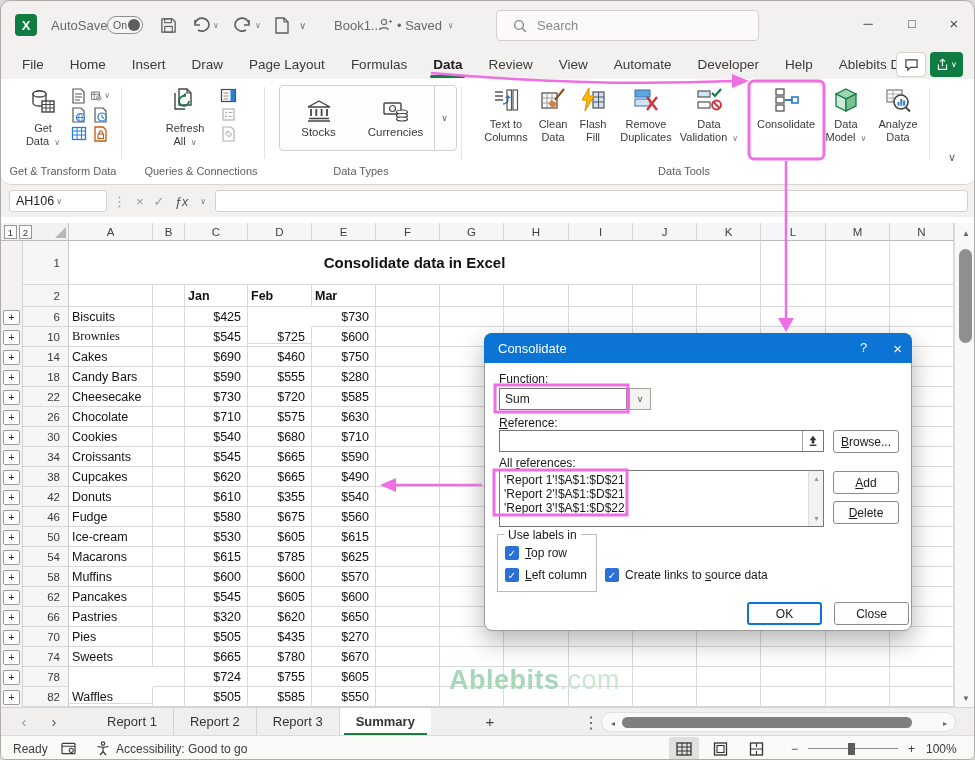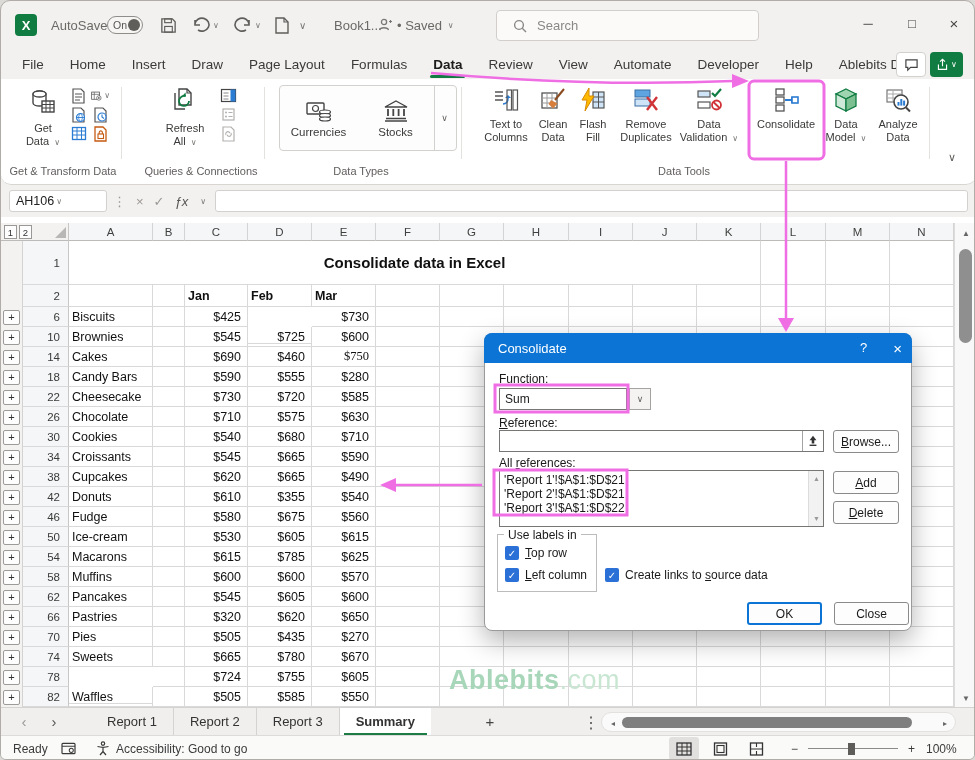--- a/index.html
+++ b/index.html
@@ -335,36 +335,36 @@
             <path d="M2 1h8l3 3v11H2z" fill="none" stroke="#b3b1af" stroke-width="1.2"></path>
             <path d="M5 9a2.2 2.2 0 0 1 3-3l1 1M10 7a2.2 2.2 0 0 1-3 3l-1-1" fill="none" stroke="#b3b1af" stroke-width="1.1"></path>
           </svg>
         </span>
     </div>
     <div class="rgroup-label" style="left:200px">Queries &amp; Connections</div>
     <div class="rsep" style="left:263px"></div>
 
     <div class="gallery">
       <div class="gal-item">
+        <svg width="26" height="24" viewBox="0 0 26 24">
+            <path d="M13 2 24 8H2z" fill="none" stroke="#444" stroke-width="1.4"></path>
+            <path d="M5 10v7M10.3 10v7M15.6 10v7M21 10v7" stroke="#444" stroke-width="1.8"></path>
+            <path d="M3 19.5h20M2 22h22" stroke="#444" stroke-width="1.4"></path>
+          </svg>
+        <span>Stocks</span>
+      </div>
+      <div class="gal-item">
         <svg width="28" height="24" viewBox="0 0 28 24">
             <rect x="2" y="4" width="17" height="11" rx="1" fill="#fff" stroke="#444" stroke-width="1.4"></rect>
             <circle cx="10.5" cy="9.5" r="3" fill="none" stroke="#444" stroke-width="1.2"></circle>
             <ellipse cx="20" cy="13" rx="5.5" ry="2" fill="#fff" stroke="#444" stroke-width="1.2"></ellipse>
             <ellipse cx="20" cy="16.5" rx="5.5" ry="2" fill="#fff" stroke="#444" stroke-width="1.2"></ellipse>
             <ellipse cx="20" cy="20" rx="5.5" ry="2" fill="#fff" stroke="#444" stroke-width="1.2"></ellipse>
           </svg>
         <span>Currencies</span>
-      </div>
-      <div class="gal-item">
-        <svg width="26" height="24" viewBox="0 0 26 24">
-            <path d="M13 2 24 8H2z" fill="none" stroke="#444" stroke-width="1.4"></path>
-            <path d="M5 10v7M10.3 10v7M15.6 10v7M21 10v7" stroke="#444" stroke-width="1.8"></path>
-            <path d="M3 19.5h20M2 22h22" stroke="#444" stroke-width="1.4"></path>
-          </svg>
-        <span>Stocks</span>
       </div>
       <div class="gal-dd">∨</div>
     </div>
     <div class="rgroup-label" style="left:360px">Data Types</div>
     <div class="rsep" style="left:460px"></div>
 
     <div id="data-tools-buttons">
         <div class="rbtn" style="left: 473px; width: 64px;">
           <span><svg width="26" height="26" viewBox="0 0 26 26">
               <path d="M2 5h8M2 9h8M2 13h8" stroke="#555" stroke-width="1.4"></path>
@@ -529,21 +529,21 @@
           <div class="cell" style="width: 64px;"></div>
           <div class="cell" style="width: 65px;"></div>
           <div class="cell" style="width: 64px;"></div>
           <div class="cell" style="width: 64px;"></div>
         </div>
         <div class="srow" style="height: 20px;">
           <div class="oc">
             <div class="plusbtn">+</div>
           </div>
           <div class="rn">10</div>
-          <div class="cell" style="width: 84px;">Brownies</div>
+          <div class="cell" style="width: 84px; font-family: Liberation Serif, serif;">Brownies</div>
           <div class="cell" style="width: 32px;"></div>
           <div class="cell num" style="width: 63px;">$545</div>
           <div class="cell num" style="width: 64px;">$725</div>
           <div class="cell num" style="width: 64px;">$600</div>
           <div class="cell" style="width: 64px;"></div>
           <div class="cell" style="width: 64px;"></div>
           <div class="cell" style="width: 65px;"></div>
           <div class="cell" style="width: 64px;"></div>
           <div class="cell" style="width: 64px;"></div>
           <div class="cell" style="width: 64px;"></div>
@@ -553,21 +553,21 @@
         </div>
         <div class="srow" style="height: 20px;">
           <div class="oc">
             <div class="plusbtn">+</div>
           </div>
           <div class="rn">14</div>
           <div class="cell" style="width: 84px;">Cakes</div>
           <div class="cell" style="width: 32px;"></div>
           <div class="cell num" style="width: 63px;">$690</div>
           <div class="cell num" style="width: 64px;">$460</div>
-          <div class="cell num" style="width: 64px; font-family: Liberation Serif, serif;">$750</div>
+          <div class="cell num" style="width: 64px;">$750</div>
           <div class="cell" style="width: 64px;"></div>
           <div class="cell" style="width: 64px;"></div>
           <div class="cell" style="width: 65px;"></div>
           <div class="cell" style="width: 64px;"></div>
           <div class="cell" style="width: 64px;"></div>
           <div class="cell" style="width: 64px;"></div>
           <div class="cell" style="width: 65px;"></div>
           <div class="cell" style="width: 64px;"></div>
           <div class="cell" style="width: 64px;"></div>
         </div>

